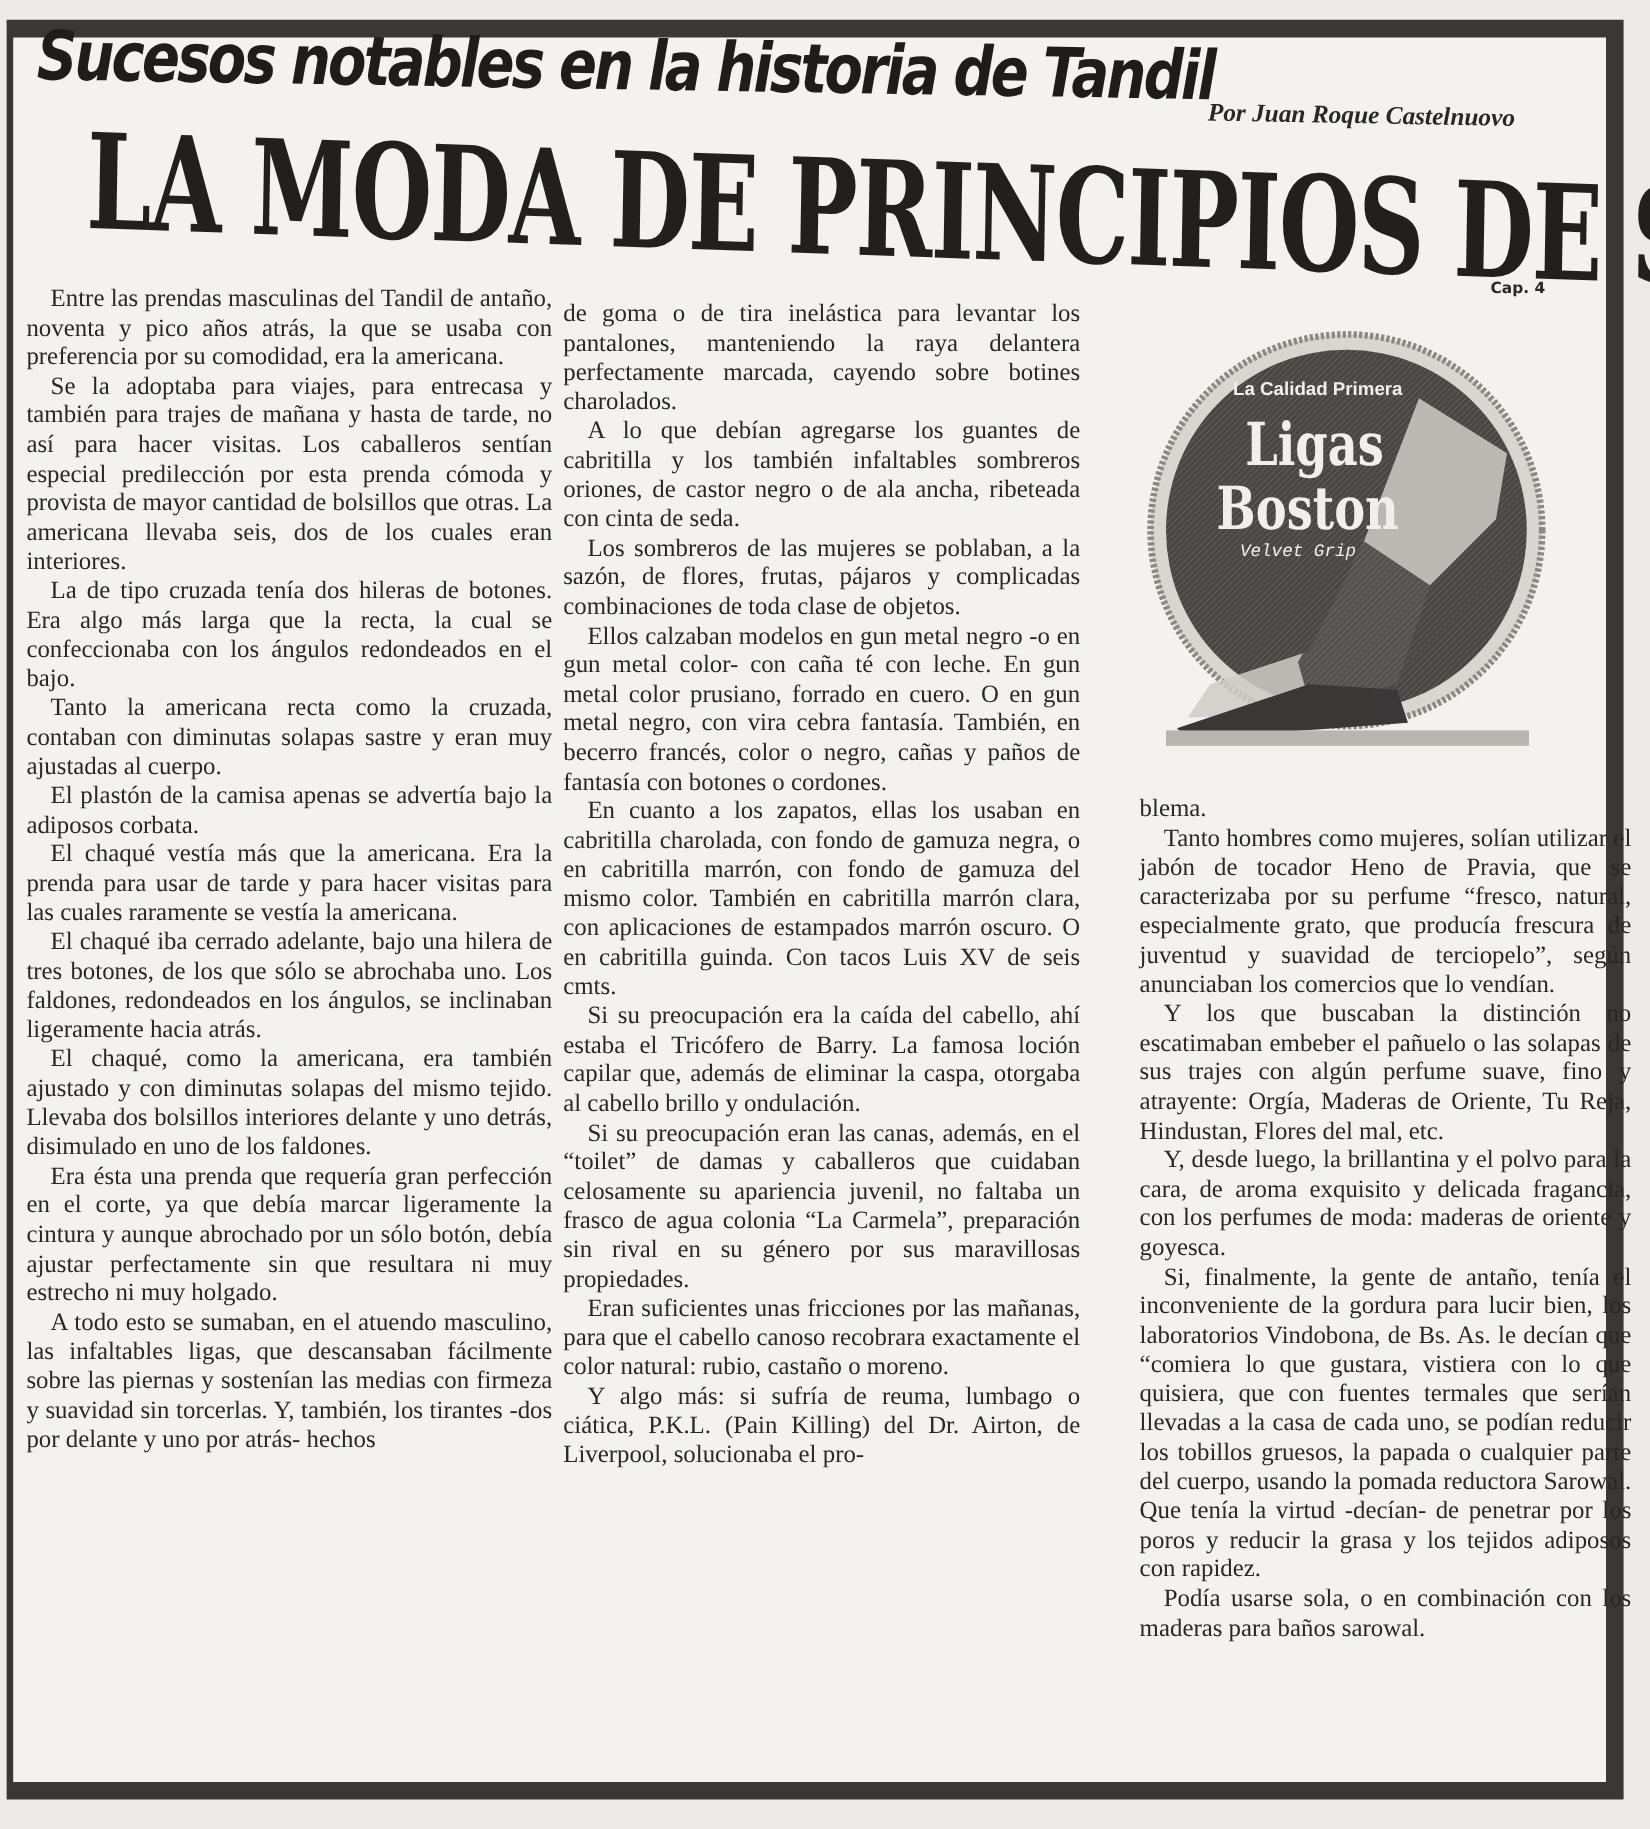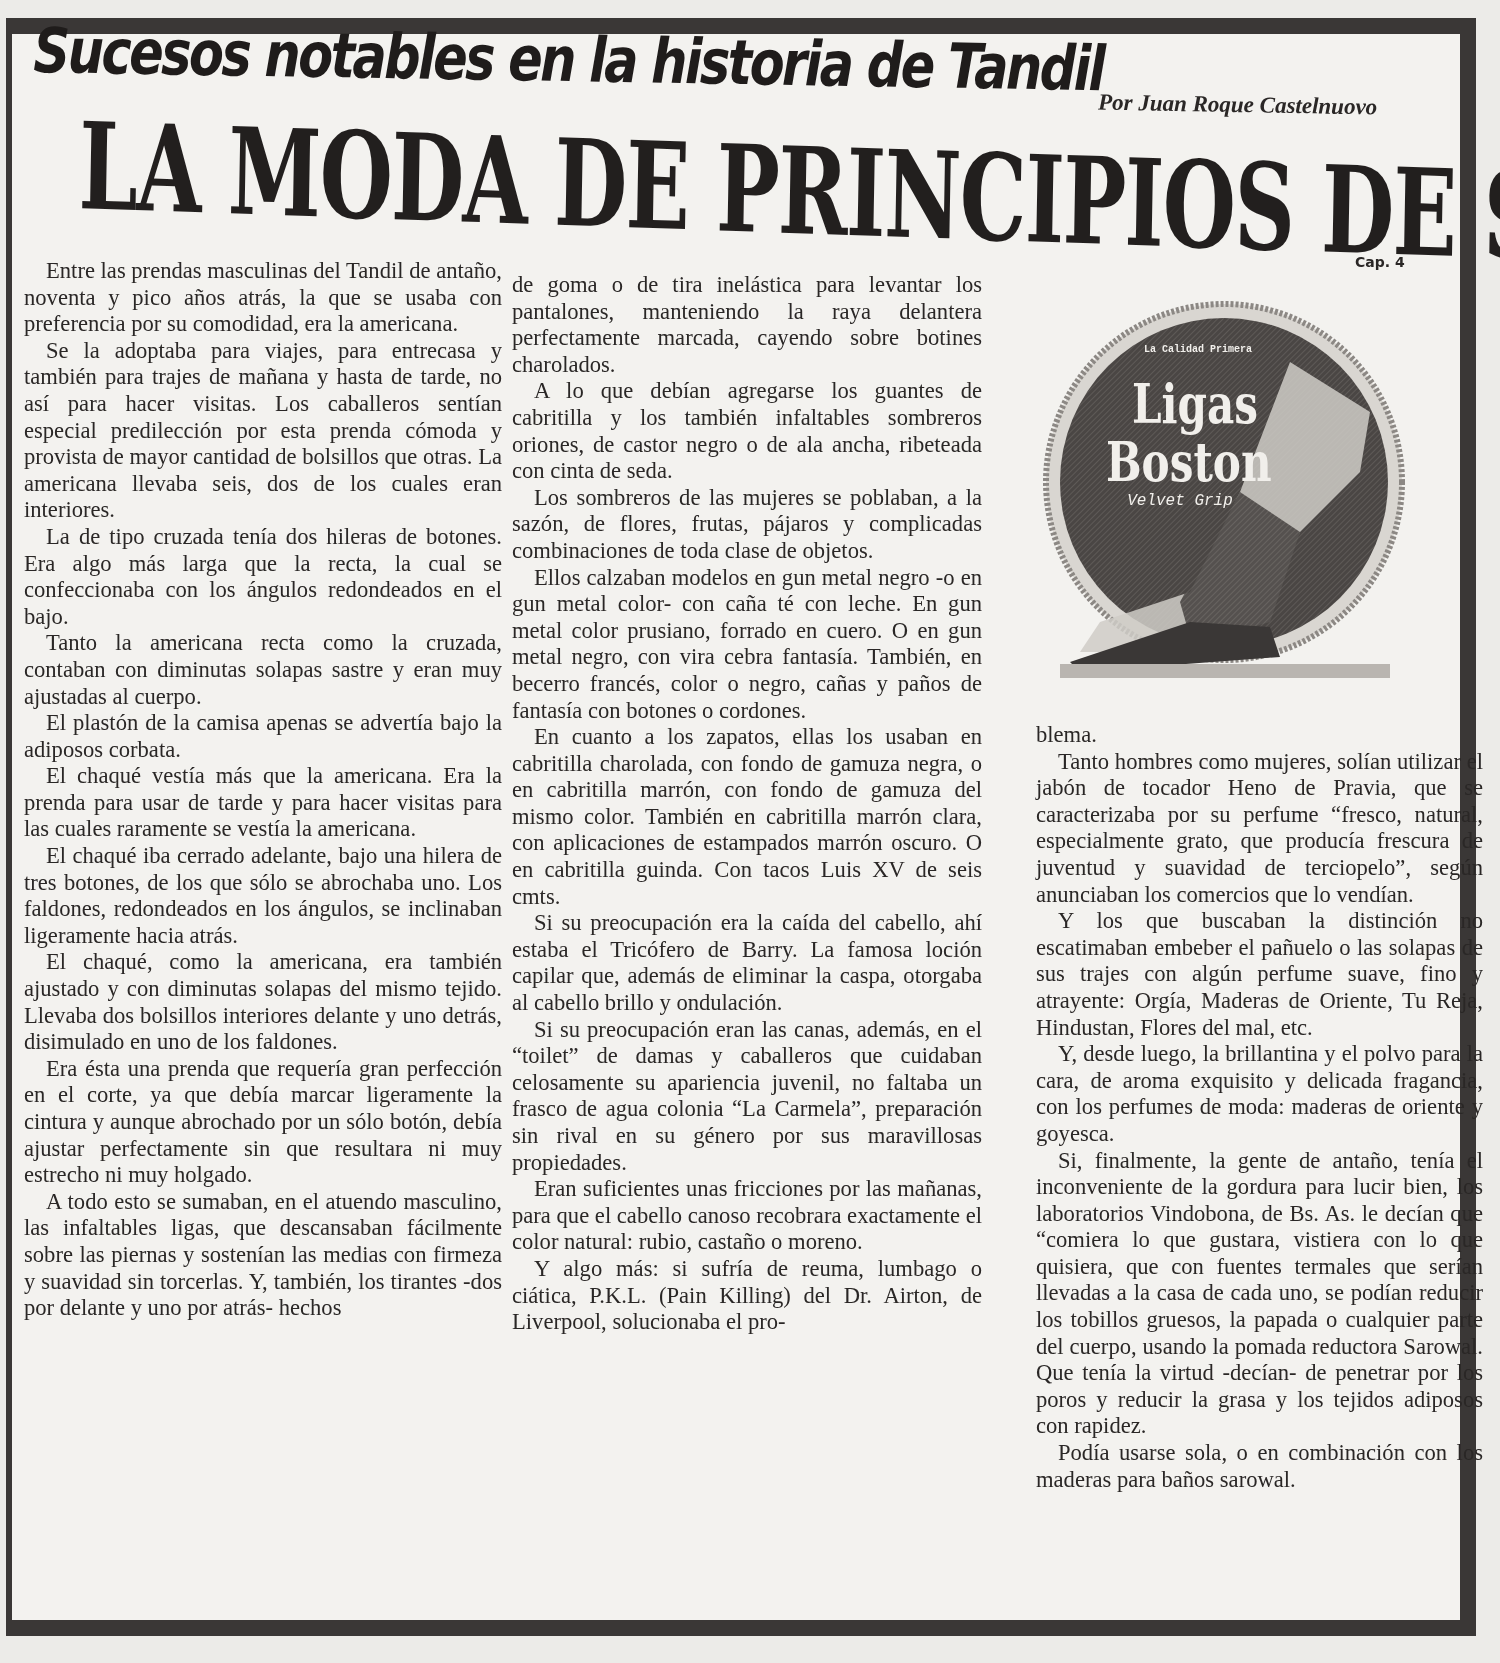--- a/index.html
+++ b/index.html
@@ -54,21 +54,21 @@
   #col1 { left:24px; top:258px; width:478px; }
   #col2 { left:512px; top:272px; width:470px; }
   #col3 { left:1036px; top:722px; width:447px; }
   .ad {
     position:absolute; left:1040px; top:292px; width:368px; height:392px;
   }
   .ad svg { width:100%; height:100%; }
   .ad-text {
     position:absolute; color:#f1efeb; font-weight:bold; text-align:center;
   }
-  .ad-tag { left:58px; top:52px; width:200px; font-size:10px; font-family:Liberation Mono, monospace; }
+  .ad-tag { left:58px; top:52px; width:200px; font-size:17px; font-family:Liberation Sans, sans-serif; }
   .ad-brand1 { left:70px; top:80px; width:170px; font-size:54px; font-family:"DejaVu Serif",serif; transform:scaleX(0.78); }
   .ad-brand2 { left:44px; top:138px; width:200px; font-size:54px; font-family:"DejaVu Serif",serif; transform:scaleX(0.78); }
   .ad-sig { left:80px; top:200px; width:120px; font-size:16px; font-style:italic; font-family:Liberation Mono, monospace; font-weight:normal; }
 </style>
 </head>
 <body>
 
 <div class="frame"></div>
 
 <div class="kicker">Sucesos notables en la historia de Tandil</div>

